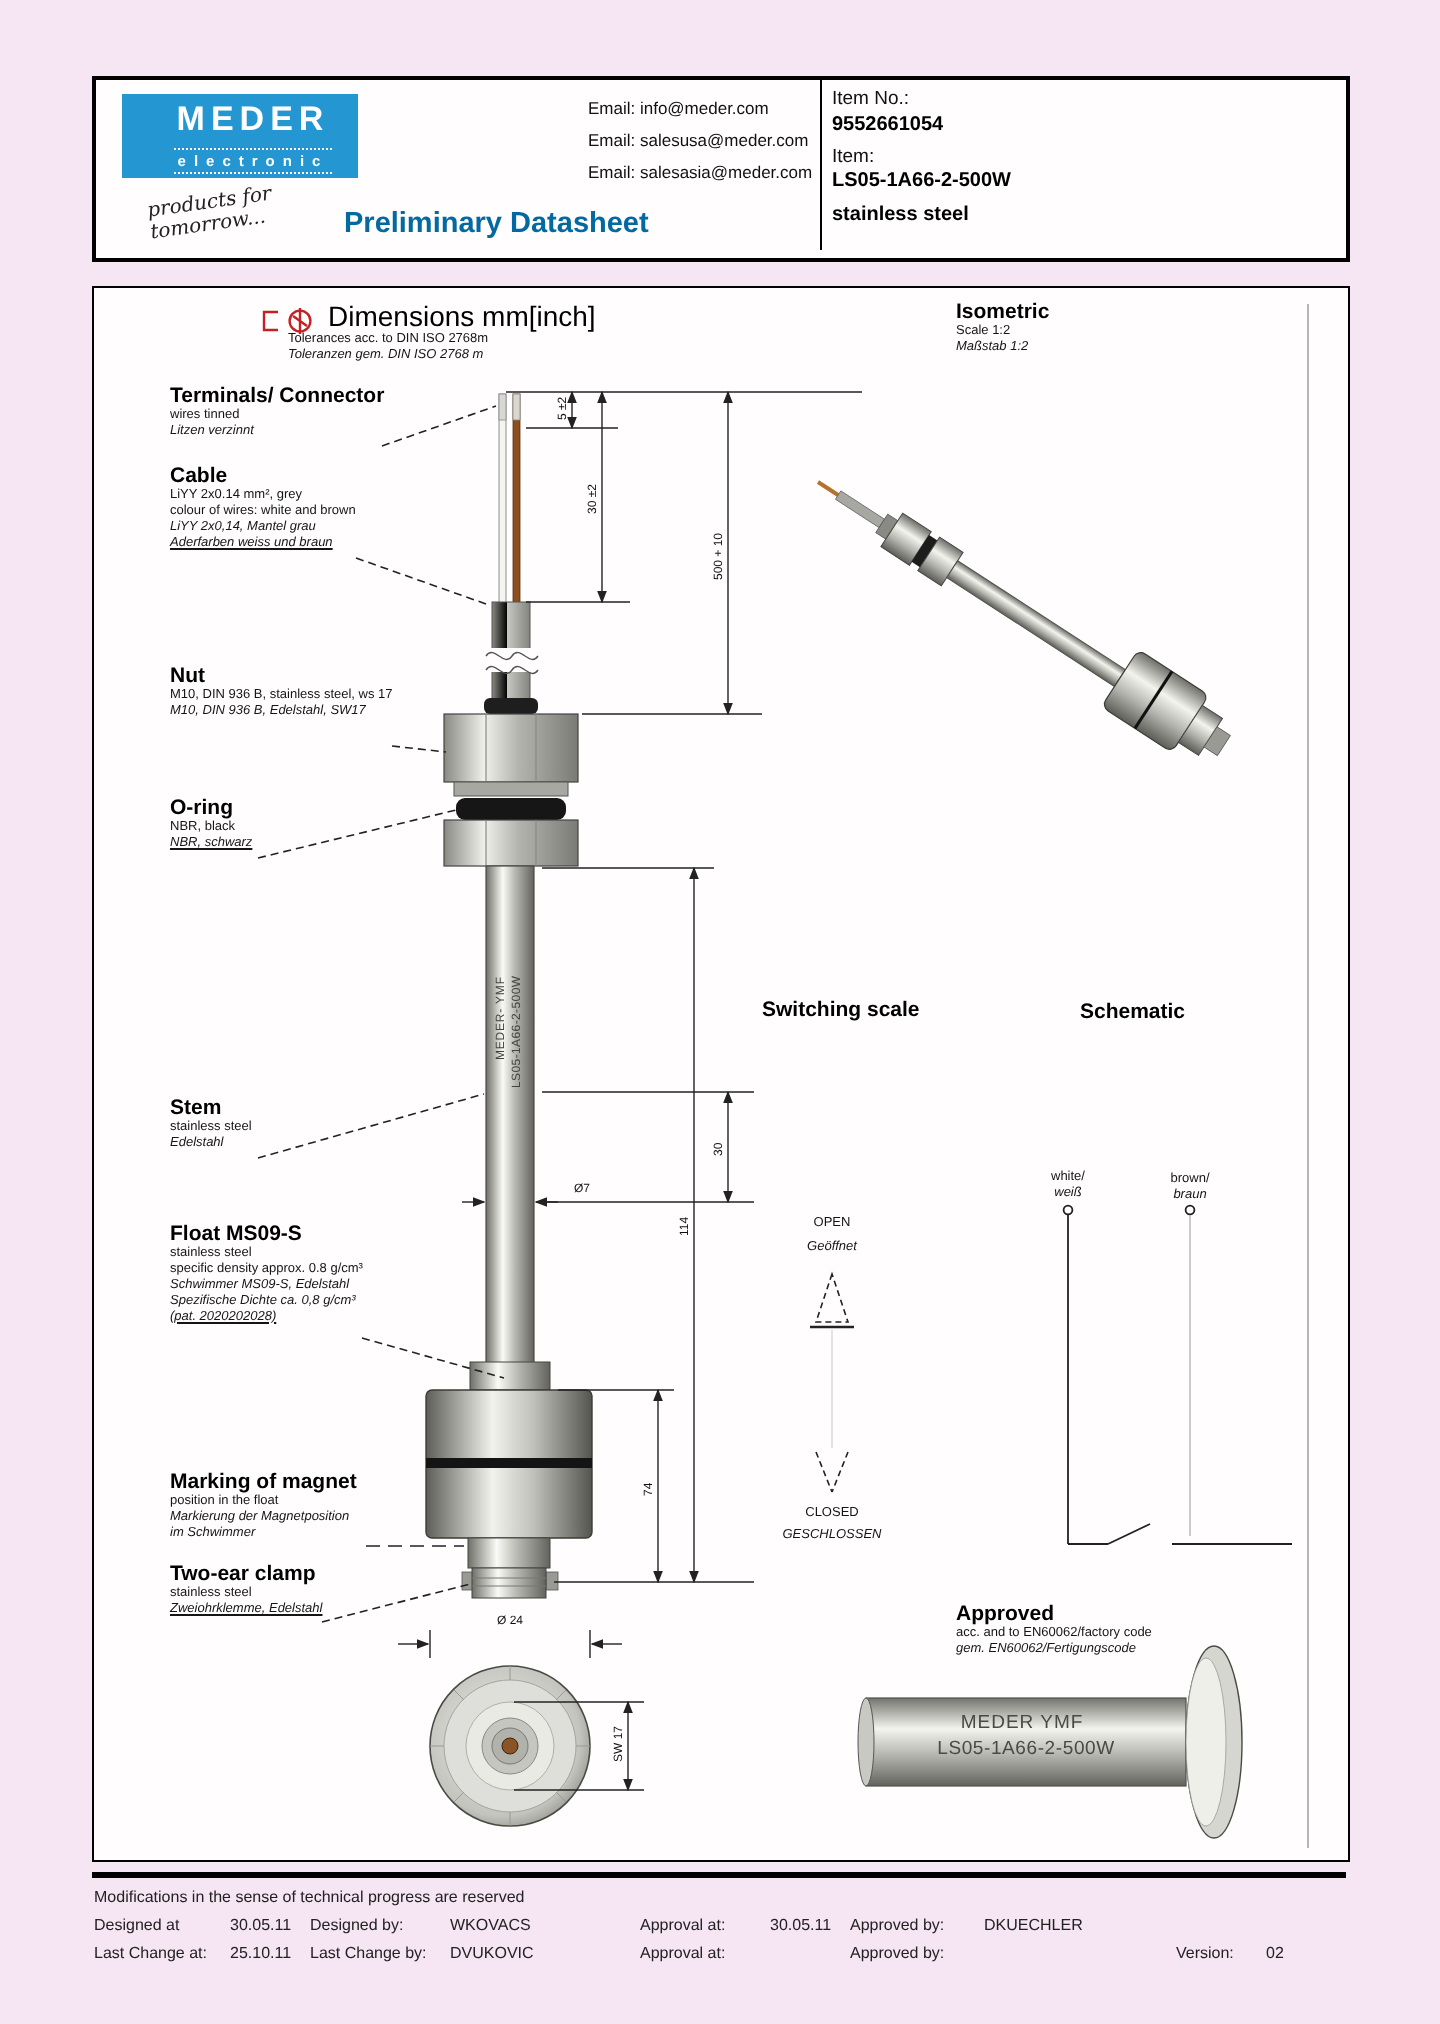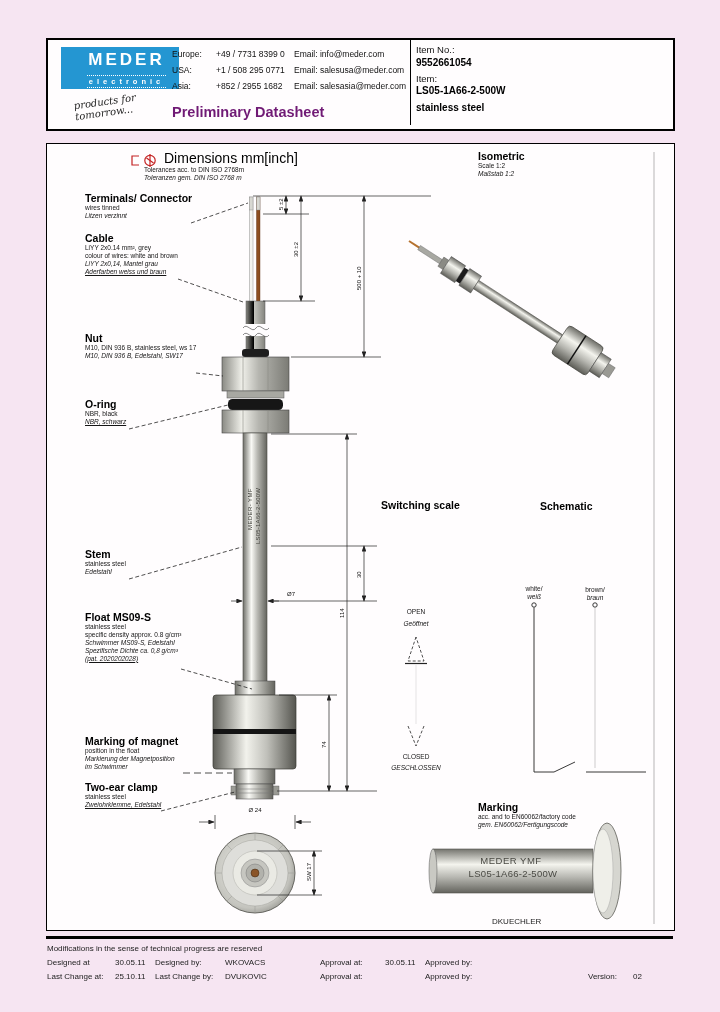--- a/index.html
+++ b/index.html
@@ -25,32 +25,27 @@
 <body>
 
 <div class="abs box" style="left:46px;top:38px;width:625px;height:89px;">
 
   <div class="abs" style="left:13px;top:7px;width:105px;height:42px;background:#2496d2;text-align:center;padding-left:13px;">
     <div style="color:#fff;font-weight:bold;font-size:17px;letter-spacing:3px;margin-top:3px;">MEDER</div>
     <div style="color:#fff;font-weight:bold;font-size:7.5px;letter-spacing:4px;border-top:1px dotted #fff;border-bottom:1px dotted #fff;display:inline-block;padding:1px 2px;">electronic</div>
   </div>
   <div class="abs" style="left:26px;top:52px;width:120px;transform:rotate(-8deg);font-family:'DejaVu Serif',serif;font-style:italic;font-size:10px;color:#222;">products for tomorrow...</div>
 
-  <div class="abs" style="left:124px;top:6px;">
-    <div class="contact-row"><span class="rlabel">Europe:</span><span>+49 / 7731 8399 0</span></div>
-    <div class="contact-row"><span class="rlabel">USA:</span><span>+1 / 508 295 0771</span></div>
-    <div class="contact-row"><span class="rlabel">Asia:</span><span>+852 / 2955 1682</span></div>
-  </div>
   <div class="abs" style="left:246px;top:6px;">
     <div class="email-row">Email: info@meder.com</div>
     <div class="email-row">Email: salesusa@meder.com</div>
     <div class="email-row">Email: salesasia@meder.com</div>
   </div>
 
-  <div class="abs" style="left:124px;top:64px;font-size:14.5px;font-weight:bold;color:#701a75;">Preliminary Datasheet</div>
+  <div class="abs" style="left:124px;top:64px;font-size:14.5px;font-weight:bold;color:#0369a1;">Preliminary Datasheet</div>
 
   <div class="abs" style="left:362px;top:0;height:85px;border-left:1.5px solid #000;"></div>
   <div class="abs" style="left:368px;top:4px;">
     <div class="item-label">Item No.:</div>
     <div class="item-value" style="margin-top:2px;">9552661054</div>
     <div class="item-label" style="margin-top:5px;">Item:</div>
     <div class="item-value" style="margin-top:1px;">LS05-1A66-2-500W</div>
     <div class="item-value" style="margin-top:6px;">stainless steel</div>
   </div>
 </div>
@@ -339,38 +334,38 @@
   <div class="abs s i center" style="left:339px;top:476px;width:60px;">Geöffnet</div>
   <div class="abs s center" style="left:339px;top:609px;width:60px;">CLOSED</div>
   <div class="abs s i center" style="left:329px;top:620px;width:80px;">GESCHLOSSEN</div>
 
   <div class="abs s center" style="left:467px;top:441px;width:40px;">white/</div>
   <div class="abs s i center" style="left:467px;top:449px;width:40px;">weiß</div>
   <div class="abs s center" style="left:528px;top:442px;width:40px;">brown/</div>
   <div class="abs s i center" style="left:528px;top:450px;width:40px;">braun</div>
 
   <div class="abs" style="left:431px;top:657px;">
-    <div class="sec-title">Marking</div>
+    <div class="sec-title">Approved</div>
     <div class="s">acc. and to EN60062/factory code</div>
     <div class="s i">gem. EN60062/Fertigungscode</div>
   </div>
 </div>
 
 <div class="abs" style="left:46px;top:936px;width:627px;border-top:3px solid #000;"></div>
 <div class="abs ft-label" style="left:47px;top:944px;">Modifications in the sense of technical progress are reserved</div>
 
 <div>
   <div class="abs ft-label" style="left:47px;top:958px;">Designed at</div>
   <div class="abs ft-value" style="left:115px;top:958px;">30.05.11</div>
   <div class="abs ft-label" style="left:155px;top:958px;">Designed by:</div>
   <div class="abs ft-value" style="left:225px;top:958px;">WKOVACS</div>
   <div class="abs ft-label" style="left:320px;top:958px;">Approval at:</div>
   <div class="abs ft-value" style="left:385px;top:958px;">30.05.11</div>
   <div class="abs ft-label" style="left:425px;top:958px;">Approved by:</div>
-  <div class="abs ft-value" style="left:492px;top:917px;">DKUECHLER</div>
+  <div class="abs ft-value" style="left:492px;top:958px;">DKUECHLER</div>
 </div>
 
 <div>
   <div class="abs ft-label" style="left:47px;top:972px;">Last Change at:</div>
   <div class="abs ft-value" style="left:115px;top:972px;">25.10.11</div>
   <div class="abs ft-label" style="left:155px;top:972px;">Last Change by:</div>
   <div class="abs ft-value" style="left:225px;top:972px;">DVUKOVIC</div>
   <div class="abs ft-label" style="left:320px;top:972px;">Approval at:</div>
   <div class="abs ft-label" style="left:425px;top:972px;">Approved by:</div>
   <div class="abs ft-label" style="left:588px;top:972px;">Version:</div>

